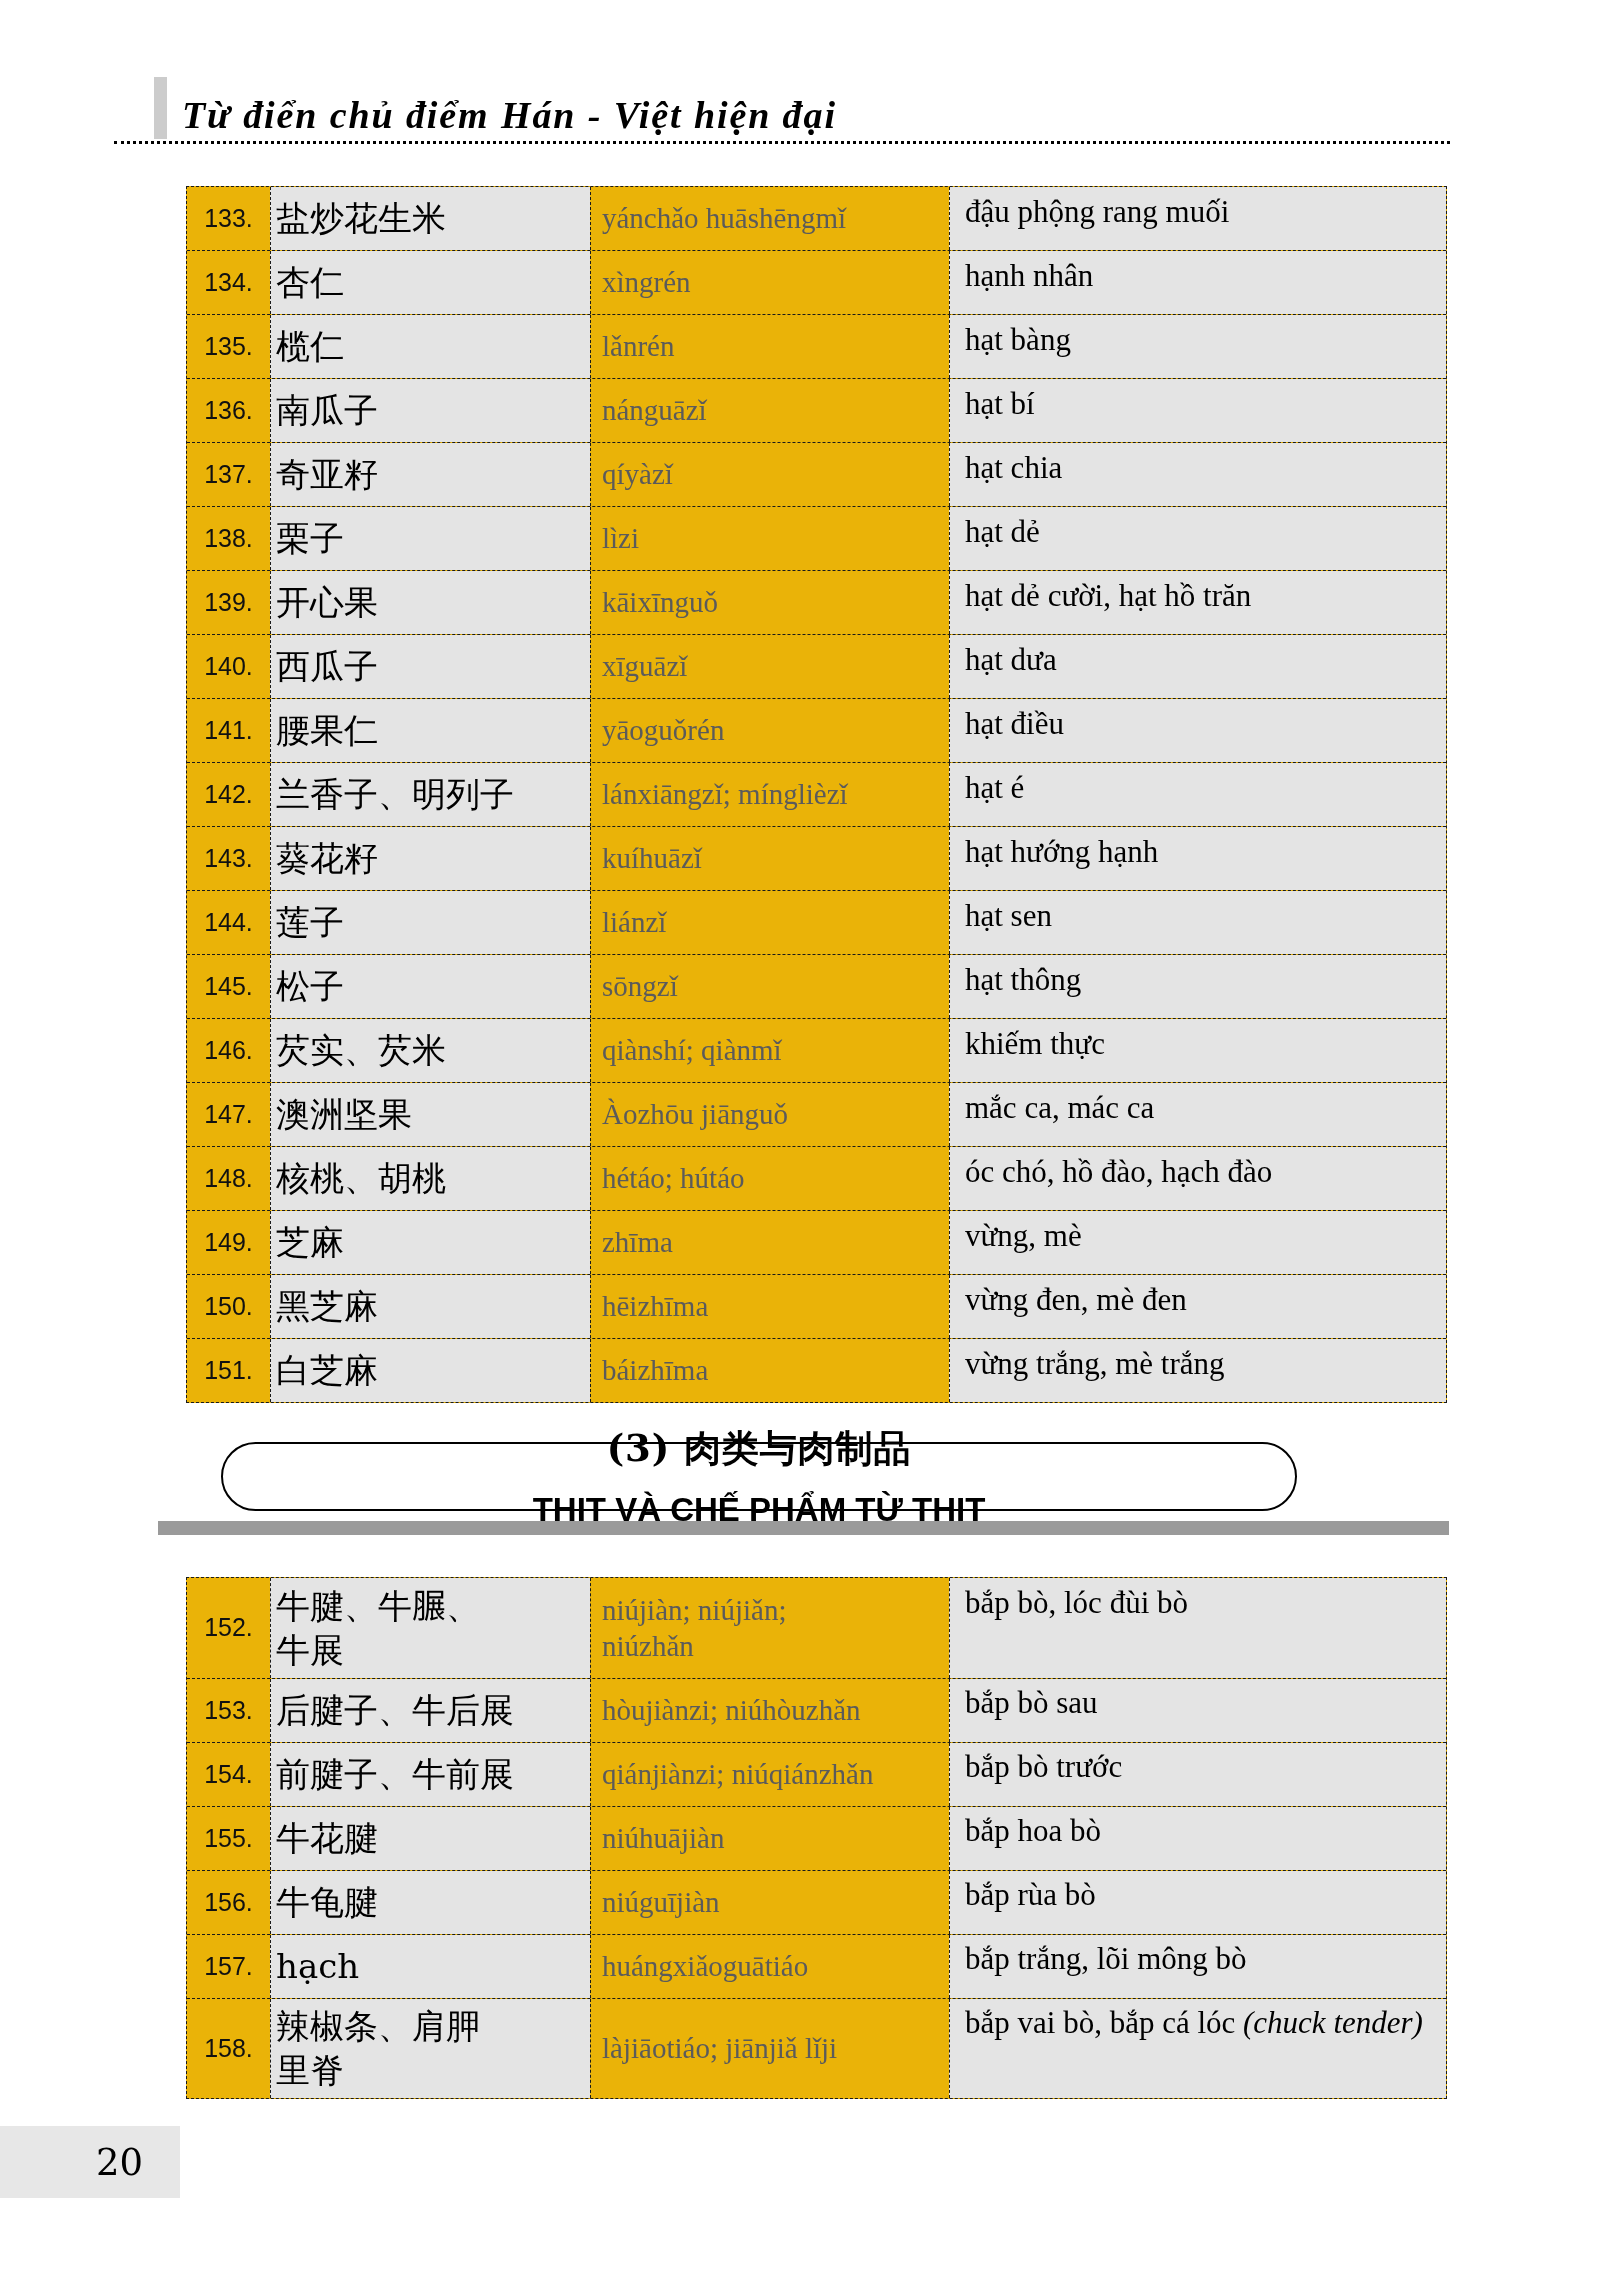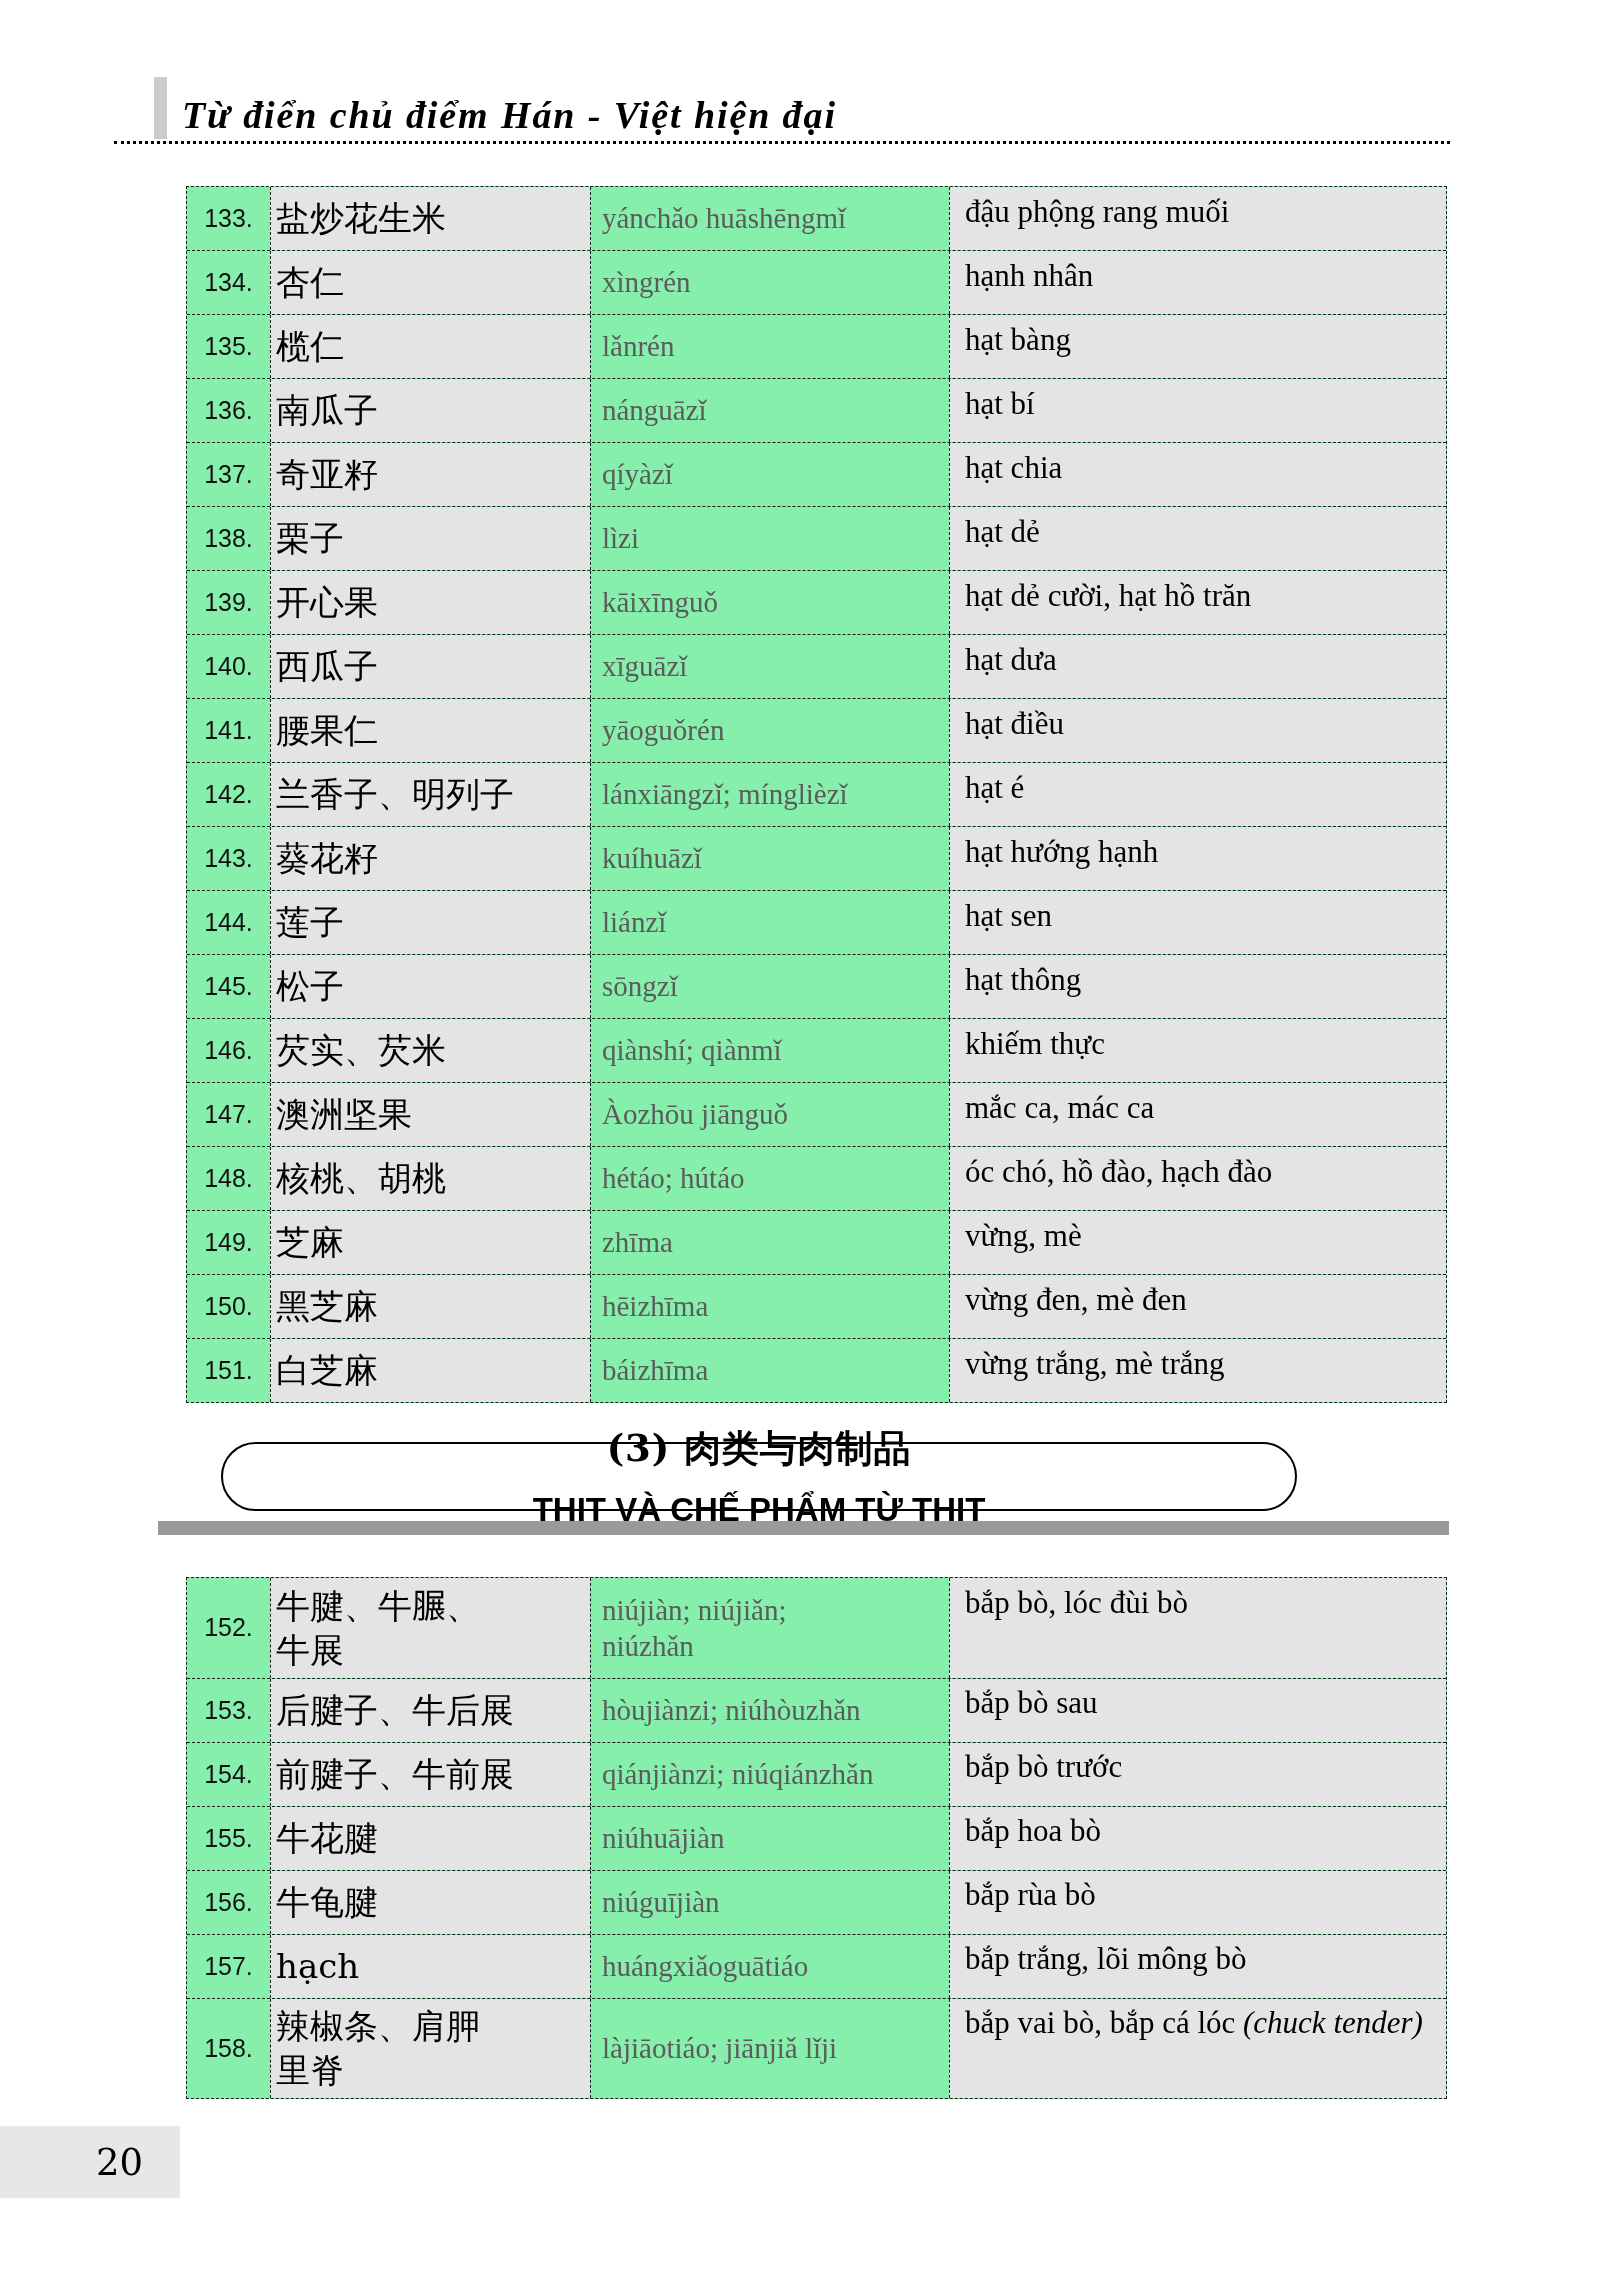--- a/index.html
+++ b/index.html
@@ -14,21 +14,21 @@
     font-family:Liberation Serif, serif;font-style:italic;font-weight:bold;
     font-size:38px;letter-spacing:1.9px;color:#000;margin-top:11px;
   }
   .head-rule{
     position:absolute;left:114px;top:141px;width:1336px;height:0;
     border-top:3.7px dotted #000;
   }
   
   .dict-table{
     position:absolute;left:186px;width:1261px;
-    border:1.9px dashed #1a1a1a;box-sizing:border-box;background:#86efac;
+    border:1.9px dashed #1a1a1a;box-sizing:border-box;background:#eab308;
   }
   #table1{top:186px;}
   #table2{top:1577px;}
   .row{display:flex;min-height:63px;}
   .row + .row{border-top:0.9px dashed #1a1a1a;}
   .cell{
     box-sizing:border-box;display:flex;align-items:center;
     white-space:pre-line;padding:5.6px 7.4px;
   }
   .cell + .cell{border-left:1.9px dashed #1a1a1a;}

